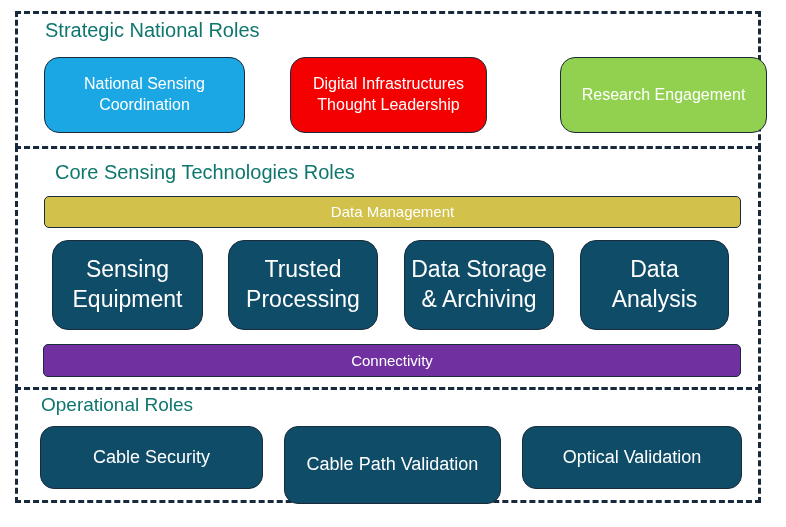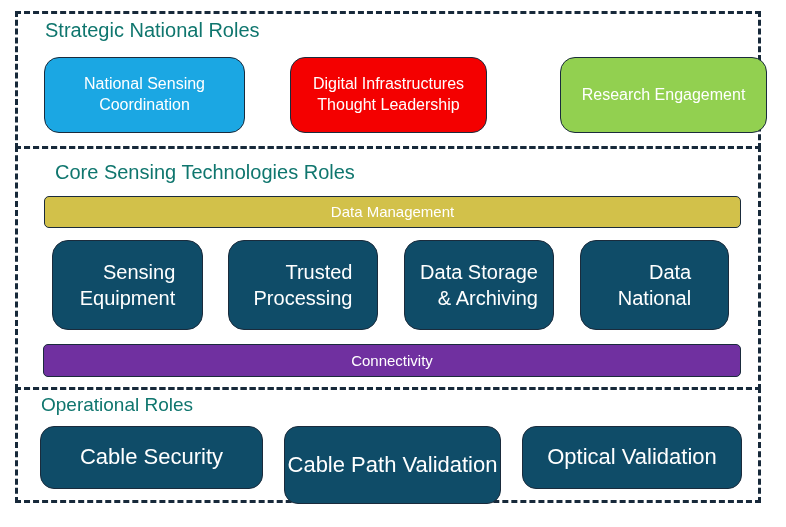--- a/index.html
+++ b/index.html
@@ -43,22 +43,22 @@
   .rounded-lg { border-radius: 15px; }
   .rounded-xl { border-radius: 16px; }
   .bar { border-radius: 5px; font-size: 15px; }
   .cyan   { background: #1ba7e3; }
   .red    { background: #f40000; }
   .green  { background: #92d050; }
   .teal   { background: #0f4c68; }
   .gold   { background: #d2c14a; }
   .purple { background: #7030a0; }
   .top-box  { font-size: 16px; }
-  .mid-box  { font-size: 20px; text-align: right; }
-  .bot-box  { font-size: 22px; border-radius: 14px; }
+  .mid-box  { font-size: 23px; }
+  .bot-box  { font-size: 18px; border-radius: 14px; }
 </style>
 </head>
 <body>
 
 <div class="canvas">
 
   <div class="section" style="left:15px; top:11px;  width:746px; height:138px;"></div>
   <div class="section" style="left:15px; top:146px; width:746px; height:244px;"></div>
   <div class="section" style="left:15px; top:387px; width:746px; height:116px;"></div>
 
@@ -79,21 +79,21 @@
   <div class="box mid-box rounded-xl teal" style="left:52px; top:240px; width:151px; height:90px;">Sensing
 Equipment</div>
 
   <div class="box mid-box rounded-xl teal" style="left:228px; top:240px; width:150px; height:90px;">Trusted
 Processing</div>
 
   <div class="box mid-box rounded-xl teal" style="left:404px; top:240px; width:150px; height:90px;">Data Storage
 &amp; Archiving</div>
 
   <div class="box mid-box rounded-xl teal" style="left:580px; top:240px; width:149px; height:90px;">Data
-National</div>
+Analysis</div>
 
   <div class="box bar purple" style="left:43px; top:344px; width:698px; height:33px;">Connectivity</div>
 
   <div class="section-title" style="left:41px; top:394px; font-size:19px;">Operational Roles</div>
 
   <div class="box bot-box teal" style="left:40px; top:426px; width:223px; height:63px;">Cable Security</div>
 
   <div class="box bot-box teal" style="left:284px; top:426px; width:217px; height:78px;">Cable Path Validation</div>
 
   <div class="box bot-box teal" style="left:522px; top:426px; width:220px; height:63px;">Optical Validation</div>

